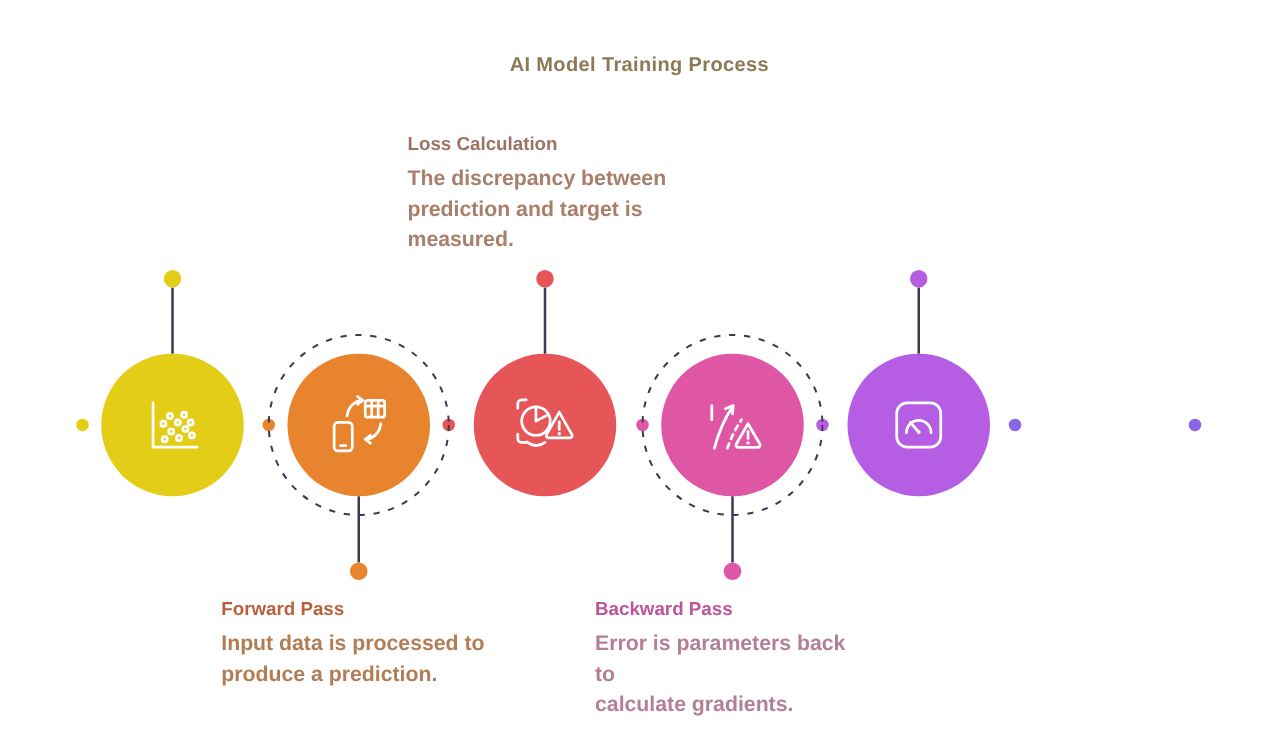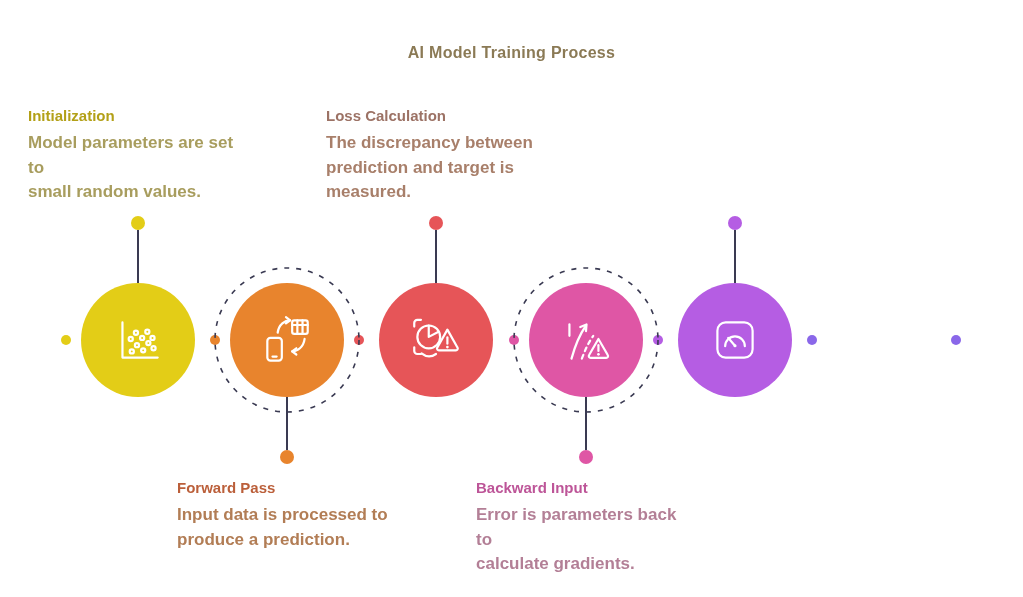--- a/index.html
+++ b/index.html
@@ -35,25 +35,20 @@
 
   <div class="axis-dot" style="left: 61px; background: rgb(227, 205, 23);"></div>
   <div class="axis-dot" style="left: 210px; background: rgb(232, 132, 45);"></div>
   <div class="axis-dot" style="left: 354px; background: rgb(230, 85, 88);"></div>
   <div class="axis-dot" style="left: 509px; background: rgb(223, 86, 165);"></div>
   <div class="axis-dot" style="left: 653px; background: rgb(181, 93, 227);"></div>
   <div class="axis-dot" style="left: 807px; background: rgb(138, 103, 233);"></div>
   <div class="axis-dot" style="left: 951px; background: rgb(138, 103, 233);"></div>
 
   <div class="step" style="left: 43px; --c: #e3cd17; --tc: #b3a017; --dc: #a89d5e;">
-    <div class="labels top">
-      <div class="step-title">Initialization</div>
-      <div class="step-desc">Model parameters are set to
-small random values.</div>
-    </div>
     <div class="stem top"></div>
     <div class="stem-dot top"></div>
     <div class="circle">
       <svg class="icon" viewBox="0 0 56 56" width="58" height="58">
         <g>
           <path d="M13 11 V45 H47"></path>
         </g>
         <g fill="#fff" stroke="none">
           <circle cx="21" cy="27" r="2"></circle>
             <circle cx="26" cy="21" r="2"></circle>
@@ -135,21 +130,21 @@
           <path d="M14 46 C17 35 21 24 28 14"></path>
           <path d="M22.5 15.5 L28.5 13 L28 19.5"></path>
           <path d="M24 46 C27 38 30 31 35 24" stroke-dasharray="4 4"></path>
           <path d="M40 27 L49 42.5 A1.8 1.8 0 0 1 47.4 45.3 H32.6 A1.8 1.8 0 0 1 31 42.5 Z"></path>
           <path d="M40 33 v5.5"></path>
         </g>
         <circle cx="40" cy="41.8" r="1.3" fill="#fff"></circle>
       </svg>
     </div>
     <div class="labels bottom">
-      <div class="step-title">Backward Input</div>
+      <div class="step-title">Backward Pass</div>
       <div class="step-desc">Error is parameters back to
 calculate gradients.</div>
     </div>
   </div>
 
   <div class="step" style="left: 640px; --c: #b55de3; --tc: #9d61c4; --dc: #a384c4;">
     <div class="stem top"></div>
     <div class="stem-dot top"></div>
     <div class="circle">
       <svg class="icon" viewBox="0 0 56 56" width="58" height="58">

